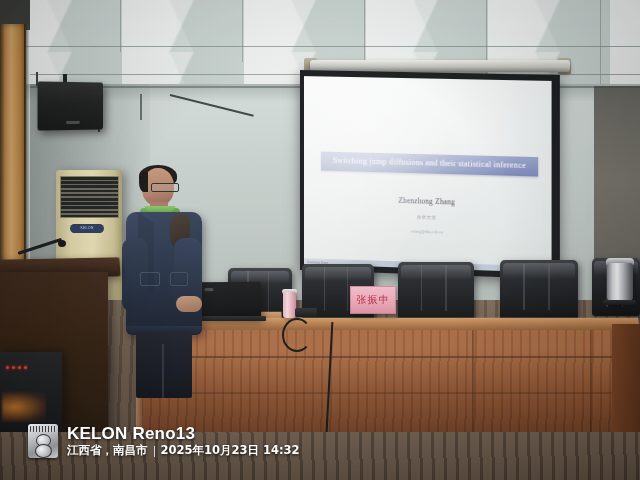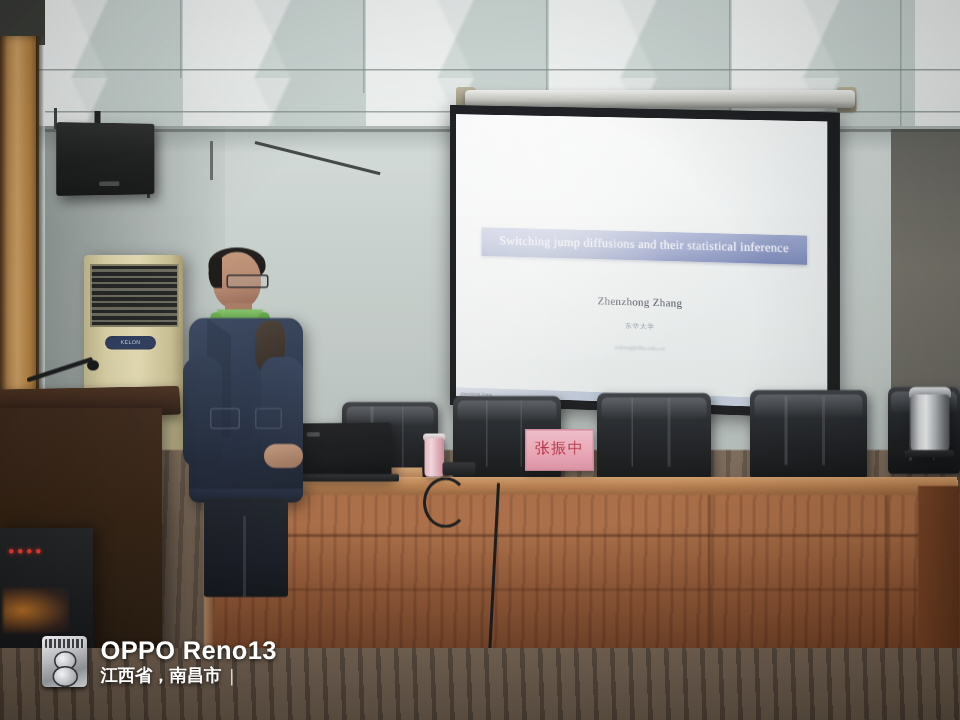--- a/index.html
+++ b/index.html
@@ -710,21 +710,22 @@
   <div class="warm"></div>
   <div class="grade"></div>
 
   <div class="watermark">
     <div class="cam-icon">
       <div class="cam-hood"></div>
       <div class="cam-lens-top"></div>
       <div class="cam-lens-bot"></div>
     </div>
     <div class="wm-text">
-      <div class="wm-brand">OPPO Reno13</div>
+      <div class="wm-brand">KELON Reno13</div>
       <div class="wm-sub">
         <span>江西省，南昌市</span>
         <span class="wm-divider"></span>
+        <span>2025年10月23日 14:32</span>
       </div>
     </div>
   </div>
 
 </div>
 
 </body></html>

